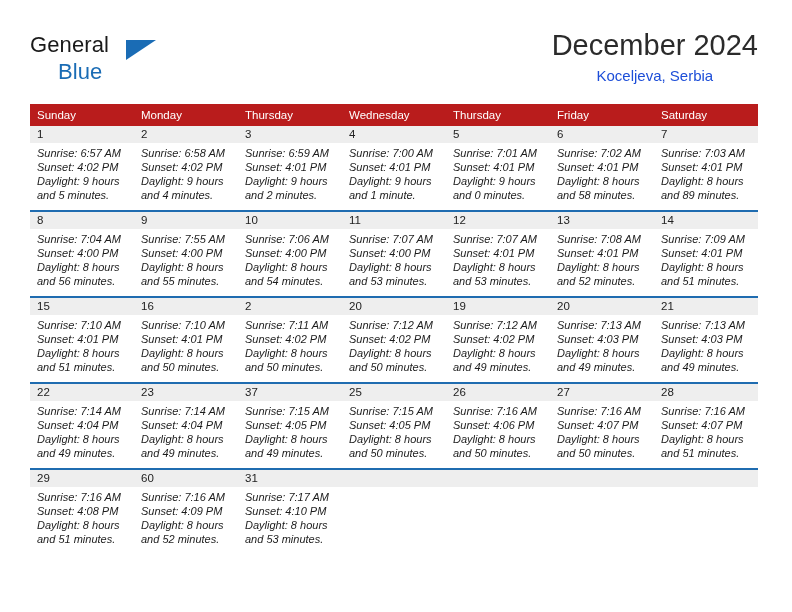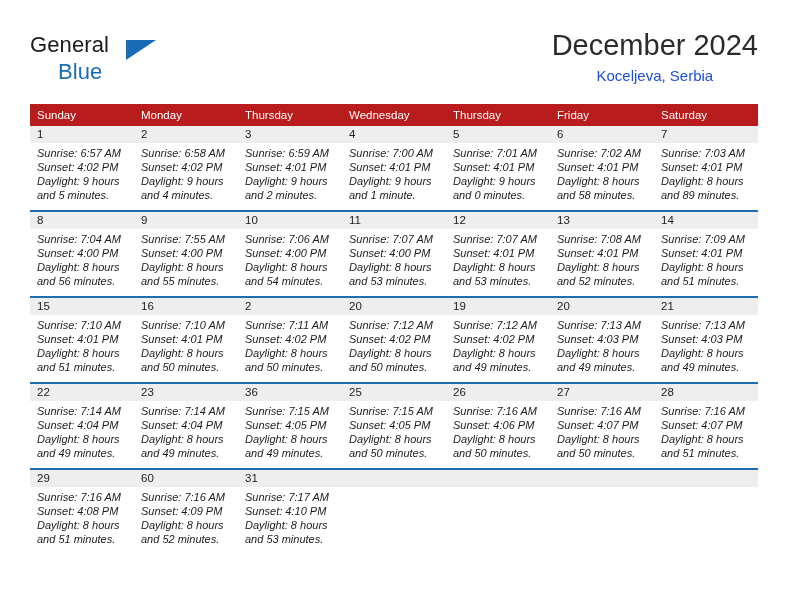--- a/index.html
+++ b/index.html
@@ -445,21 +445,21 @@
               <div class="cell-lines">
                 <div>Sunrise: 7:14 AM</div>
                 <div>Sunset: 4:04 PM</div>
                 <div>Daylight: 8 hours</div>
                 <div>and 49 minutes.</div>
               </div>
             </div>
           </td>
         <td>
             <div class="cell-inner">
-              <div class="daynum-band">36</div>
+              <div class="daynum-band">37</div>
               <div class="cell-lines">
                 <div>Sunrise: 7:15 AM</div>
                 <div>Sunset: 4:05 PM</div>
                 <div>Daylight: 8 hours</div>
                 <div>and 49 minutes.</div>
               </div>
             </div>
           </td>
         <td>
             <div class="cell-inner">

